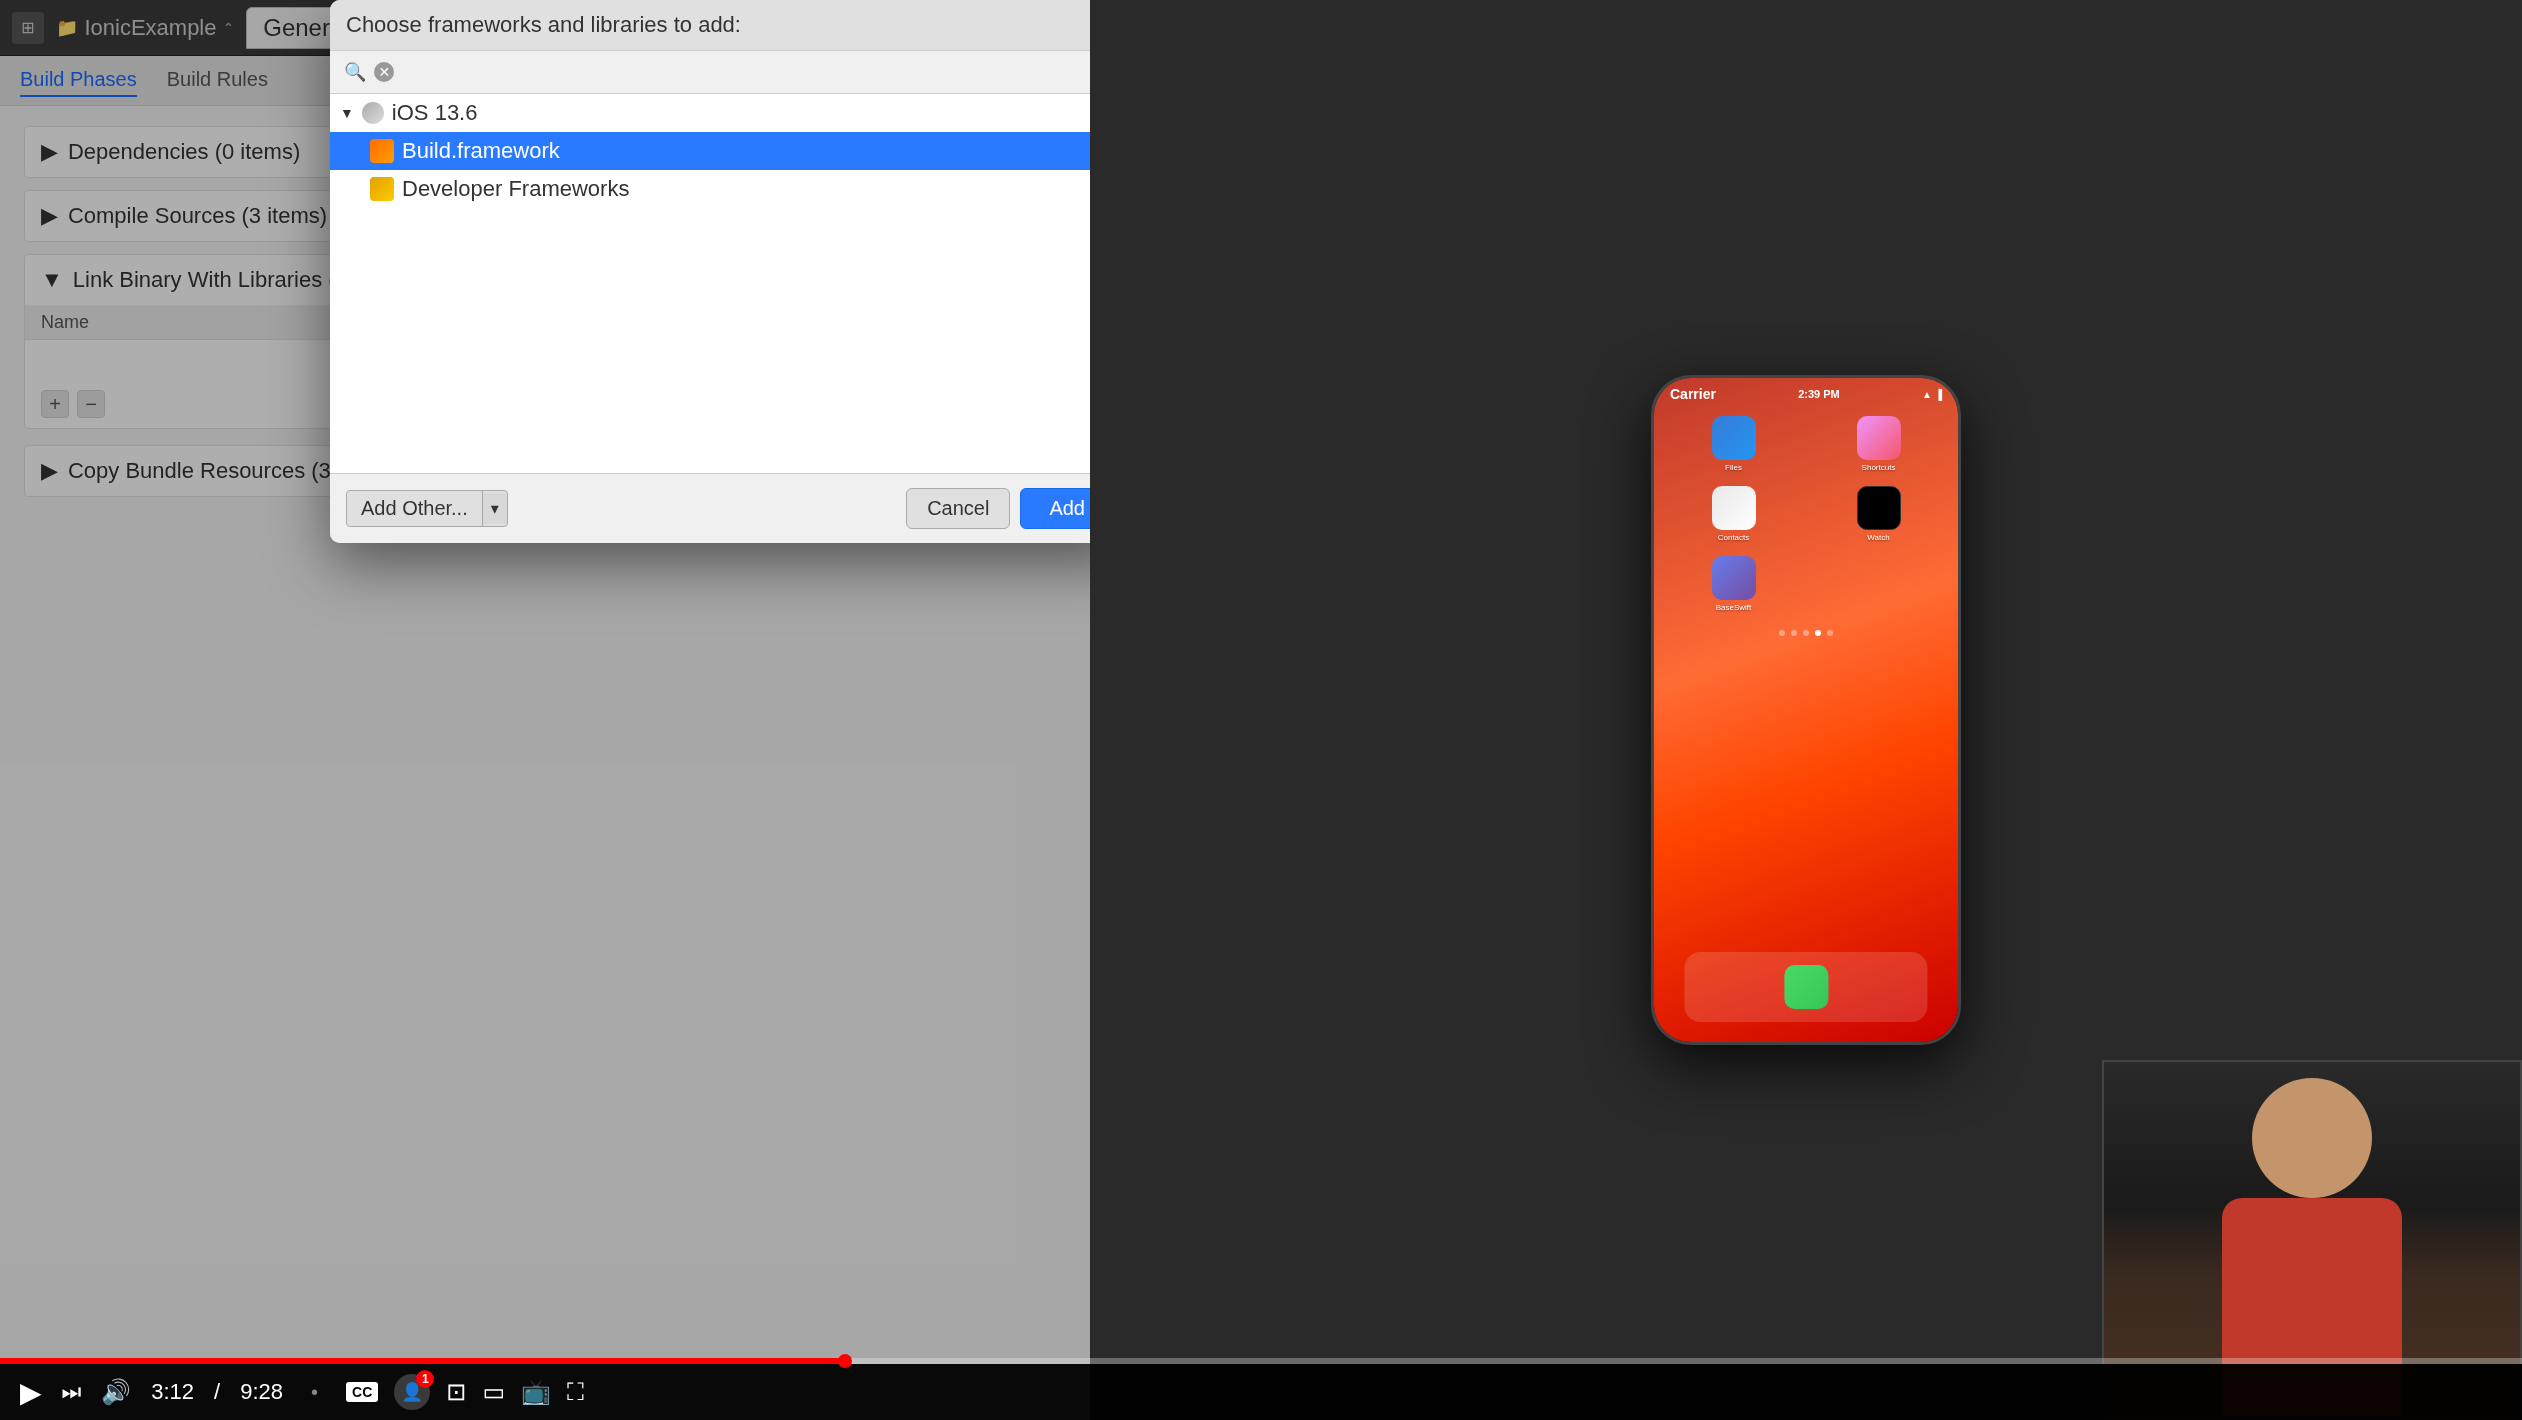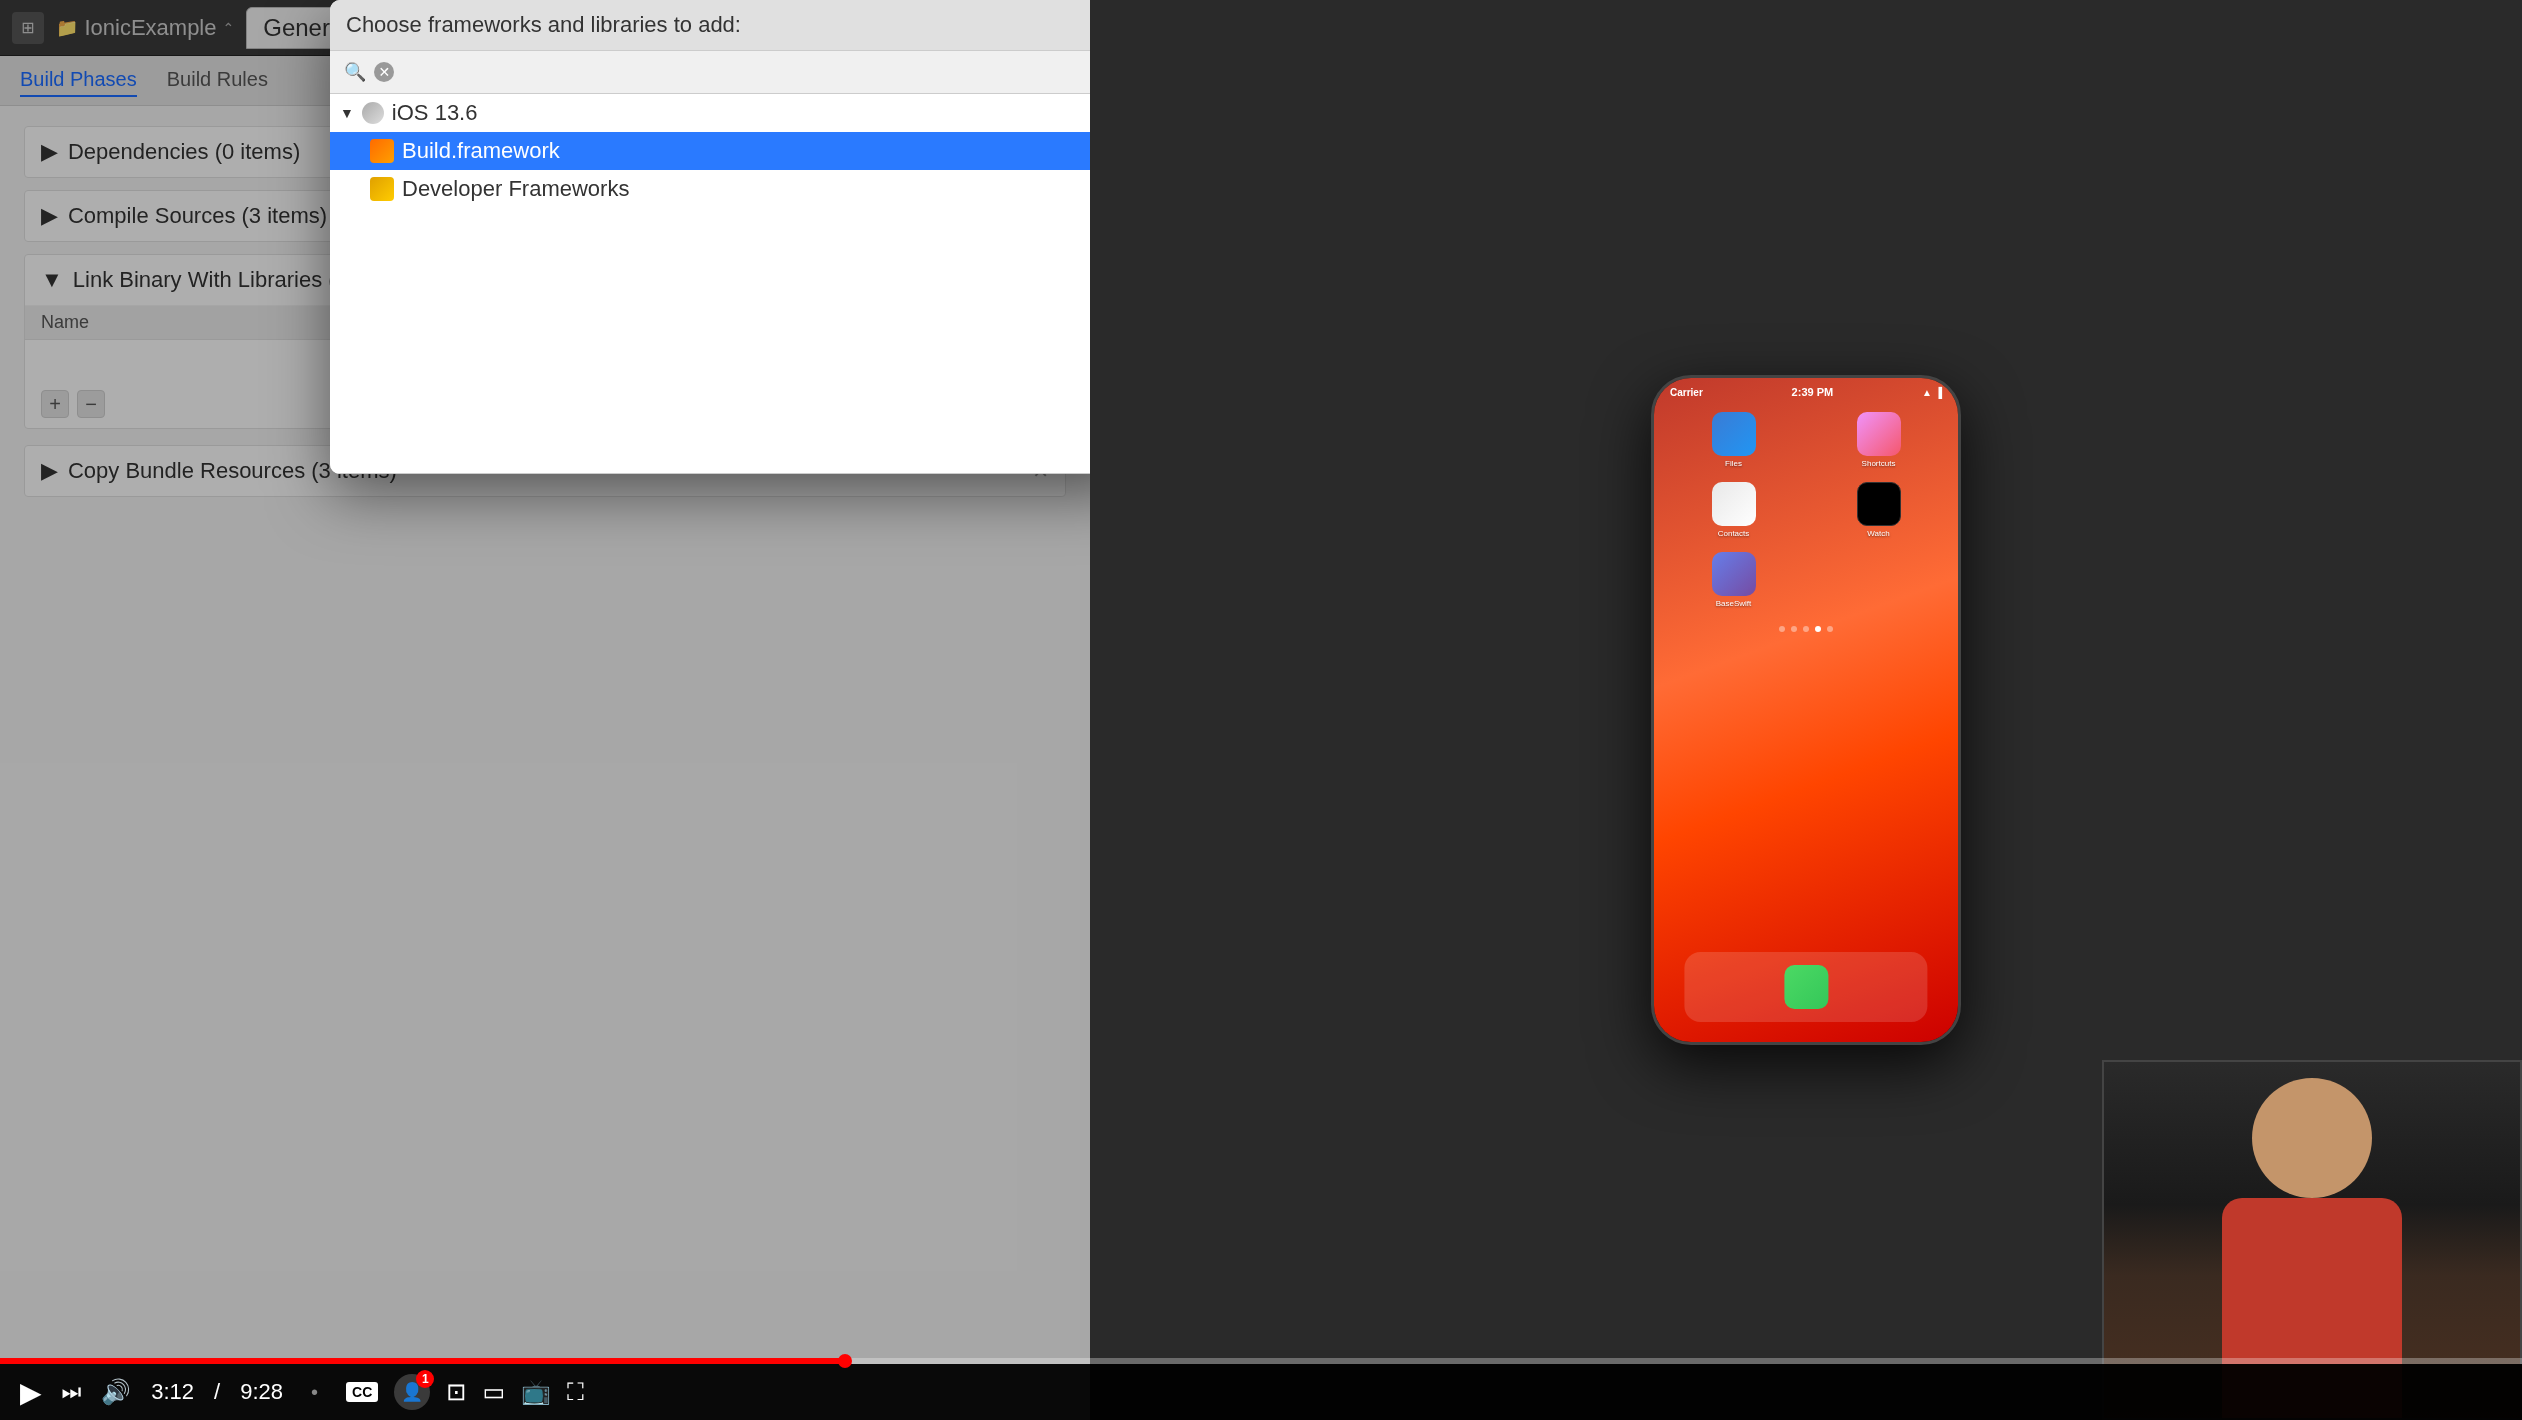--- a/index.html
+++ b/index.html
@@ -368,21 +368,21 @@
 
     .phone-status-bar {
       display: flex;
       justify-content: space-between;
       align-items: center;
       padding: 8px 16px 4px;
       font-size: 10px;
       color: #fff;
       font-weight: 600;
     }
-    .phone-carrier { font-size: 10px; }
+    .phone-carrier { font-size: 14px; }
     .phone-time { font-size: 11px; font-weight: 700; }
     .phone-battery { display: flex; gap: 3px; align-items: center; font-size: 10px; }
 
     .phone-icons-grid {
       display: grid;
       grid-template-columns: repeat(2, 1fr);
       gap: 14px;
       padding: 10px 14px;
     }
     .phone-app-icon {
@@ -709,20 +709,29 @@
           <span class="framework-icon"></span>
           <span>Build.framework</span>
         </div>
 
         <div class="tree-item developer">
           <span class="developer-icon"></span>
           <span>Developer Frameworks</span>
         </div>
       </div>
 
+      <div class="modal-footer">
+        <div class="add-other-btn">
+          <div class="add-other-main">Add Other...</div>
+          <div class="add-other-arrow">▾</div>
+        </div>
+        <div class="modal-spacer"></div>
+        <button class="cancel-btn">Cancel</button>
+        <button class="add-btn">Add</button>
+      </div>
     </div>
   </div>
 </div>
 
 <div class="phone-panel">
   <div class="phone-frame">
     <div class="phone-screen">
 
       <div class="phone-status-bar">
         <span class="phone-carrier">Carrier</span>

